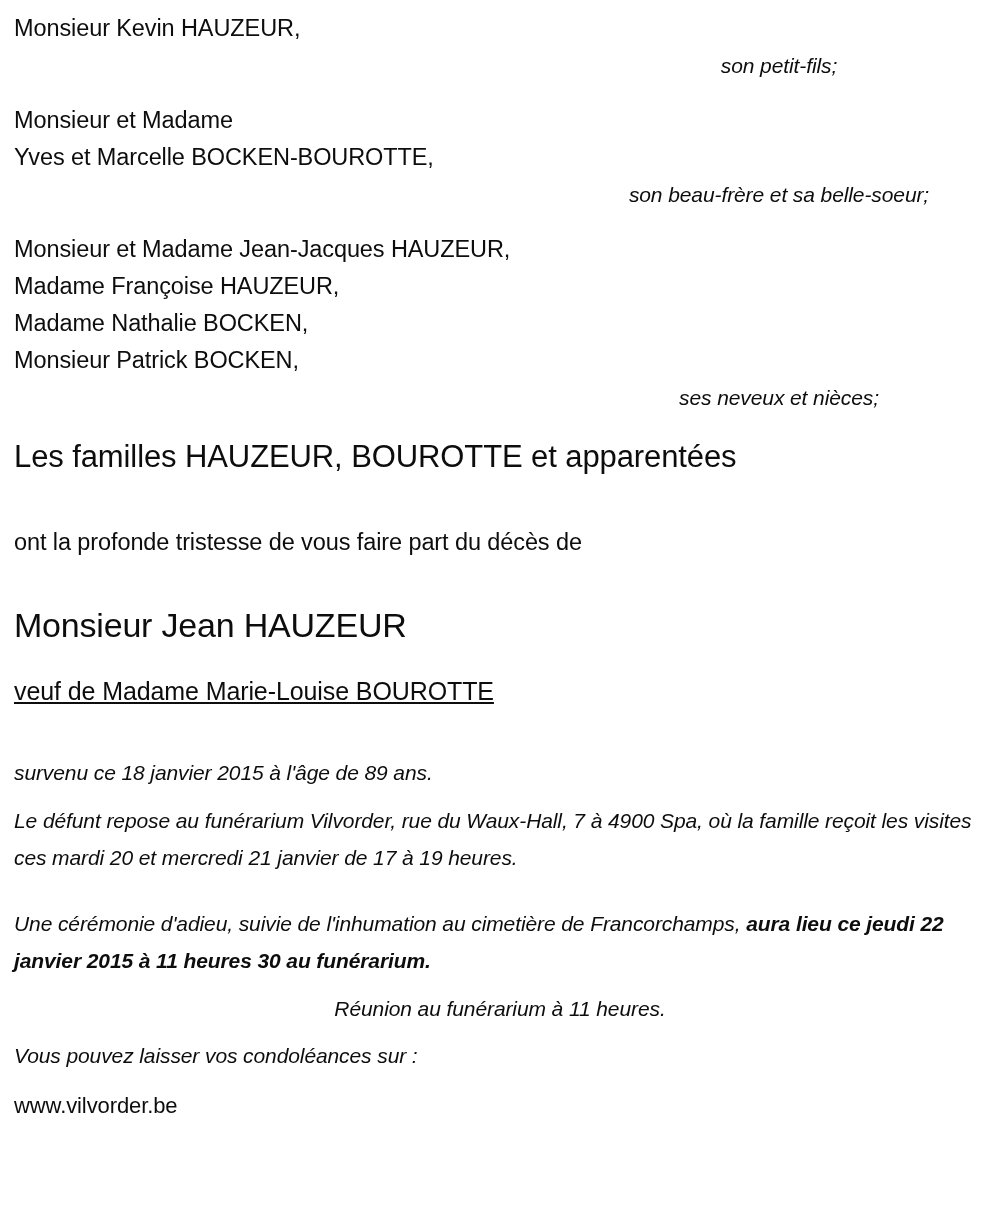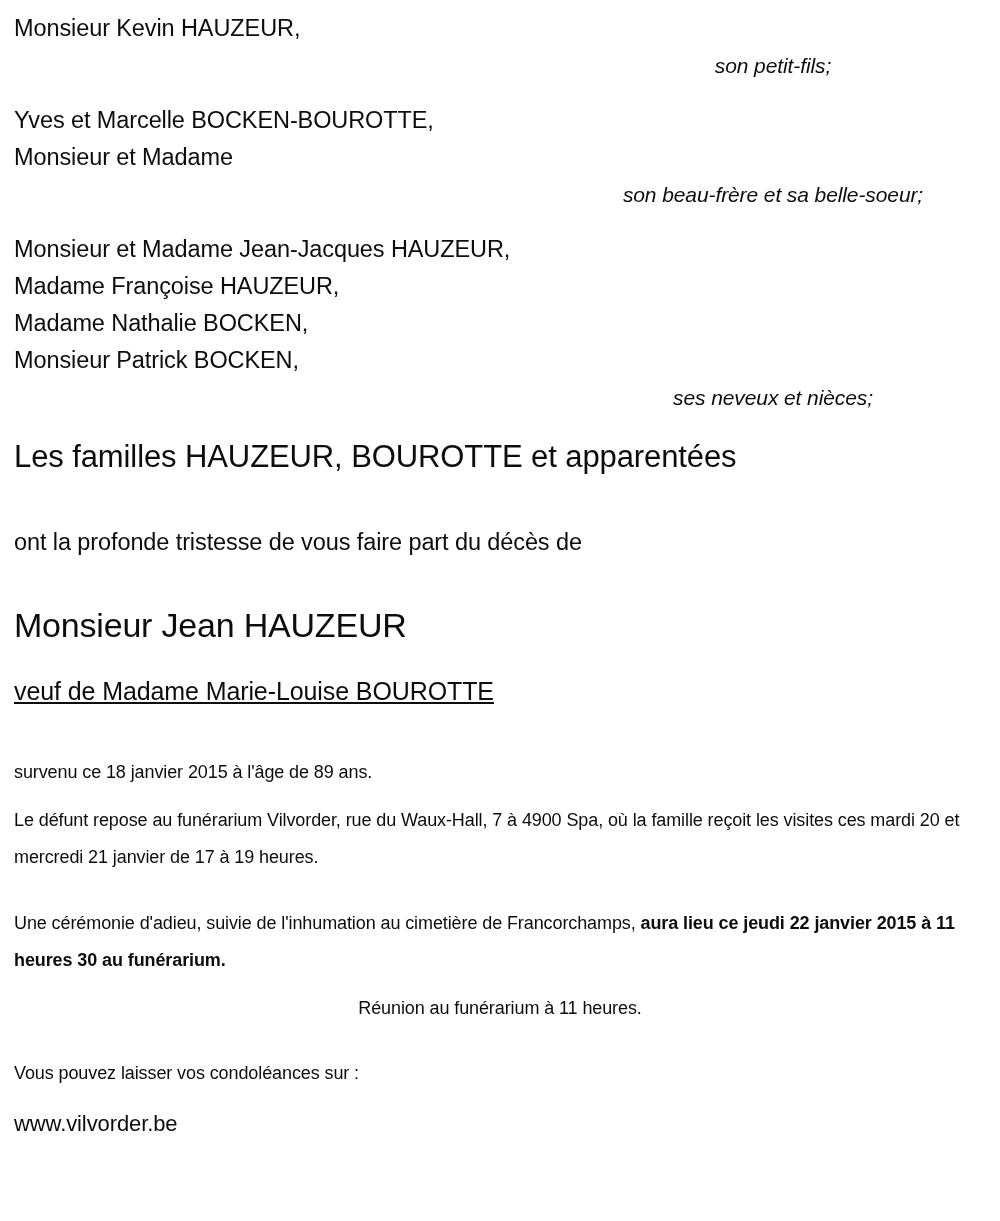--- a/index.html
+++ b/index.html
@@ -13,21 +13,21 @@
     font-family: "Liberation Sans", sans-serif;
     color: #0d0d0d;
     -webkit-font-smoothing: antialiased;
   }
 
   .notice {
     position: relative;
     width: 1000px;
     height: 1221px;
     box-sizing: border-box;
-    padding: 10px 12px 0 14px;
+    padding: 10px 6px 0 14px;
   }
 
   
   .relatives {
     position: relative;
   }
   .rel-group {
     position: relative;
     display: block;
   }
@@ -73,30 +73,31 @@
     margin-top: 43px;
   }
   .spouse {
     font-size: 25px;
     line-height: 37px;
     letter-spacing: -0.1px;
     margin-top: 27px;
     text-decoration: underline;
   }
   .para {
-    font-size: 18px;
+    font-size: 21px;
     line-height: 37.5px;
     letter-spacing: -0.1px;
     max-width: 972px;
+    font-style: italic;
   }
   .para-death { margin-top: 44px; }
   .para-repose { margin-top: 10px; }
   .para-ceremony { margin-top: 28px; }
   .para-reunion { margin-top: 10px; text-align: center; }
-  .para-condol { margin-top: 28px; }
+  .para-condol { margin-top: 10px; }
   .website {
     font-size: 22px;
     line-height: 34px;
     letter-spacing: -0.1px;
     margin-top: 14px;
   }
   .b { font-weight: bold; }
 </style>
 </head>
 <body>
@@ -109,22 +110,22 @@
       <div class="names">
         <div class="name-line">Monsieur Kevin HAUZEUR,</div>
       </div>
       <div class="relation">son petit-fils;</div>
     </div>
 
     <div class="rel-gap"></div>
 
     <div class="rel-group">
       <div class="names">
+        <div class="name-line">Monsieur et Madame</div>
         <div class="name-line">Yves et Marcelle BOCKEN-BOUROTTE,</div>
-        <div class="name-line">Monsieur et Madame</div>
       </div>
       <div class="relation">son beau-frère et sa belle-soeur;</div>
     </div>
 
     <div class="rel-gap"></div>
 
     <div class="rel-group">
       <div class="names">
         <div class="name-line">Monsieur et Madame Jean-Jacques HAUZEUR,</div>
         <div class="name-line">Madame Françoise HAUZEUR,</div>

